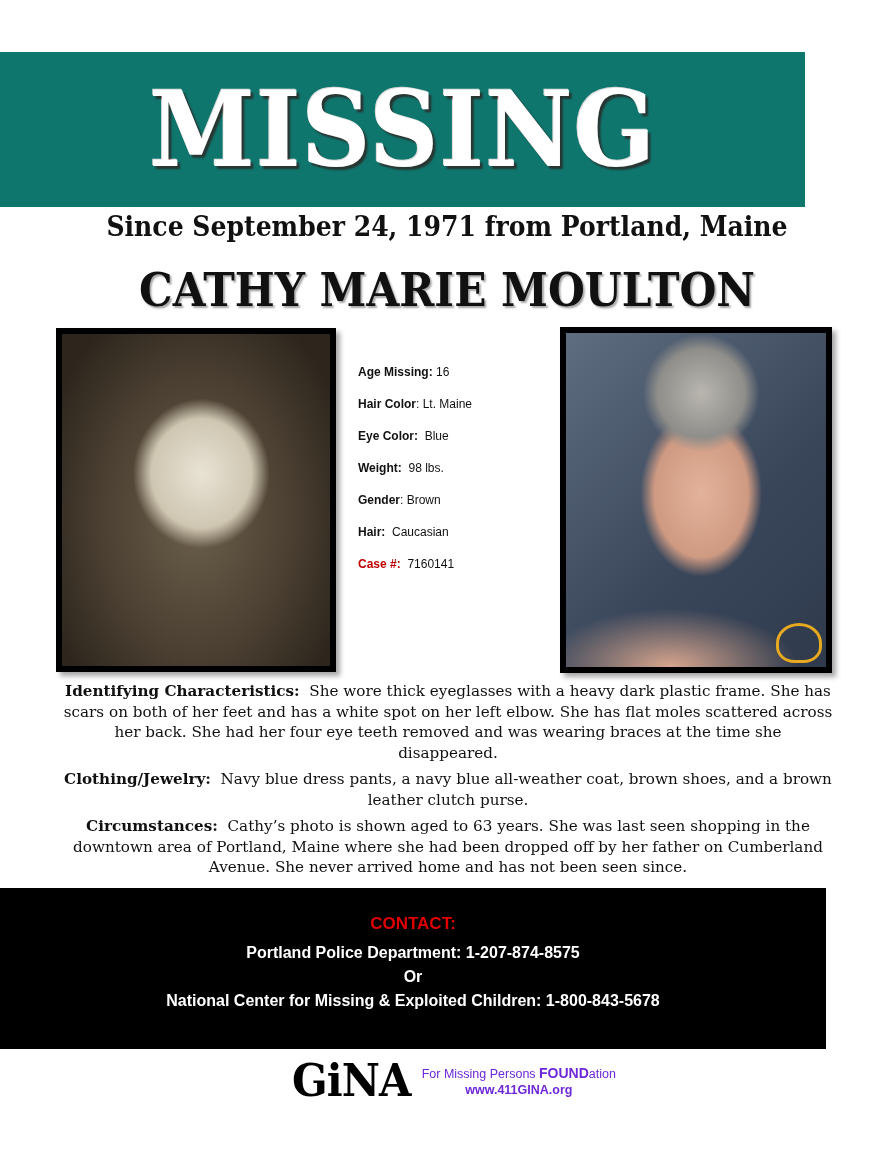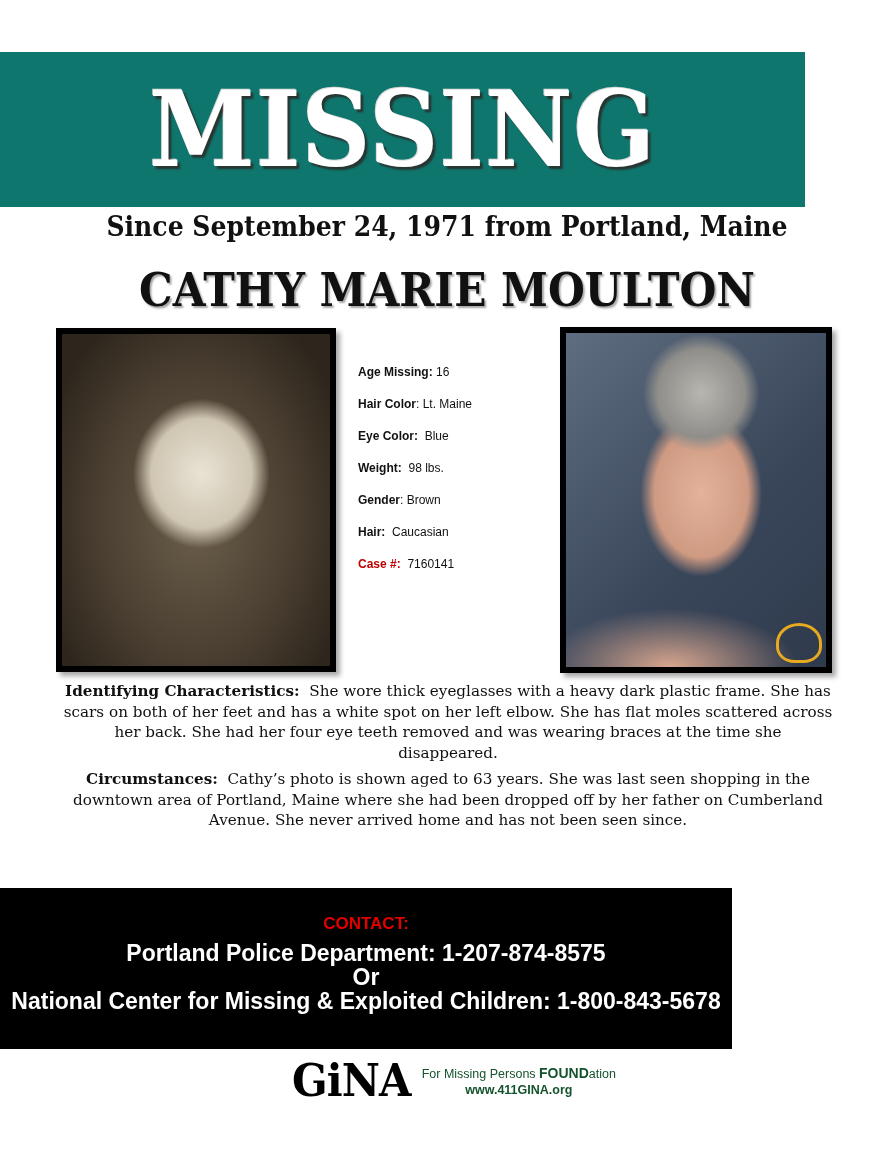--- a/index.html
+++ b/index.html
@@ -58,34 +58,34 @@
   .details .row { white-space: nowrap; }
   .details .lbl { font-weight: bold; }
   .details .case .lbl { color: #C00000; }
   .body-text {
     position: absolute; left: 63px; top: 681px; width: 770px;
     font-family: "DejaVu Serif", "Liberation Serif", serif; font-size: 15.2px; line-height: 20.5px; color: #111;
   }
   .body-text p { margin: 0 0 6px 0; text-align: center; }
   .body-text .hd { font-weight: bold; }
   .contact {
-    position: absolute; left: 0; top: 888px; width: 732px; height: 161px; background: #000;
+    position: absolute; left: 0; top: 888px; width: 826px; height: 161px; background: #000;
     text-align: center; color: #fff; font-weight: bold;
   }
   .contact-title { color: #e00000; font-size: 17px; margin-top: 25px; line-height: 22px; }
-  .contact-line { font-size: 23px; line-height: 24px; }
+  .contact-line { font-size: 16px; line-height: 24px; }
   .contact-line.first { margin-top: 6px; }
   .gina {
     position: absolute; left: 289px; top: 1057px; height: 48px; display: flex; align-items: center;
   }
   .gina-word {
     font-family: "DejaVu Serif", "Liberation Serif", serif; font-weight: bold; font-size: 44px;
     letter-spacing: -1px; color: #000; transform: scaleX(0.95); line-height: 1;
   }
-  .gina-tag { margin-left: 8px; text-align: center; font-size: 12.5px; line-height: 16px; color: #14532d; }
+  .gina-tag { margin-left: 8px; text-align: center; font-size: 12.5px; line-height: 16px; color: #6d28d9; }
   .gina-tag .big { font-weight: bold; font-size: 14px; }
   .gina-tag .url { font-weight: bold; }
 </style>
 </head>
 <body>
 
 <div class="banner">
   <div class="banner-title">MISSING</div>
 </div>
 
@@ -107,20 +107,21 @@
   <div class="row"><span class="lbl">Hair Color</span><span>:  Lt. Maine</span></div>
   <div class="row"><span class="lbl">Eye Color:</span>&nbsp; <span>Blue</span></div>
   <div class="row"><span class="lbl">Weight:</span>&nbsp; <span>98 lbs.</span></div>
   <div class="row"><span class="lbl">Gender</span><span>:  Brown</span></div>
   <div class="row"><span class="lbl">Hair:</span>&nbsp; <span>Caucasian</span></div>
   <div class="row case"><span class="lbl">Case #:</span>&nbsp; <span>7160141</span></div>
 </div>
 
 <div class="body-text">
   <p><span class="hd">Identifying Characteristics:</span>&nbsp; <span>She wore thick eyeglasses with a heavy dark plastic frame. She has scars on both of her feet and has a white spot on her left elbow. She has flat moles scattered across her back. She had her four eye teeth removed and was wearing braces at the time she disappeared.</span></p>
+  <p><span class="hd">Clothing/Jewelry:</span>&nbsp; <span>Navy blue dress pants, a navy blue all-weather coat, brown shoes, and a brown leather clutch purse.</span></p>
   <p><span class="hd">Circumstances:</span>&nbsp; <span>Cathy’s photo is shown aged to 63 years.  She was last seen shopping in the downtown area of Portland, Maine where she had been dropped off by her father on Cumberland Avenue. She never arrived home and has not been seen since.</span></p>
 </div>
 
 <div class="contact">
   <div class="contact-title">CONTACT:</div>
   <div class="contact-line first">Portland Police Department: 1-207-874-8575</div>
   <div class="contact-line">Or</div>
   <div class="contact-line">National Center for Missing &amp; Exploited Children:  1-800-843-5678</div>
 </div>
 

